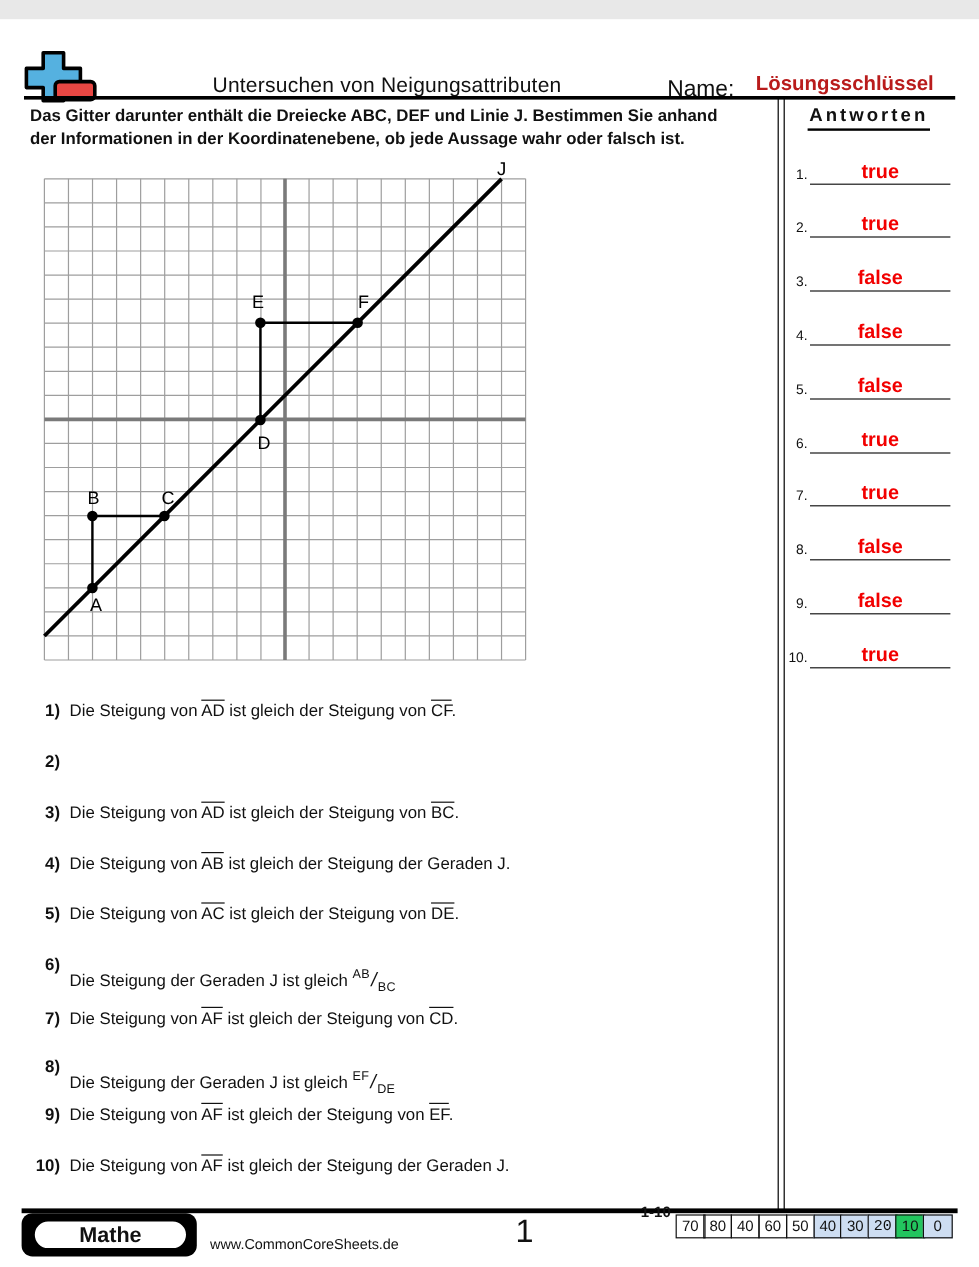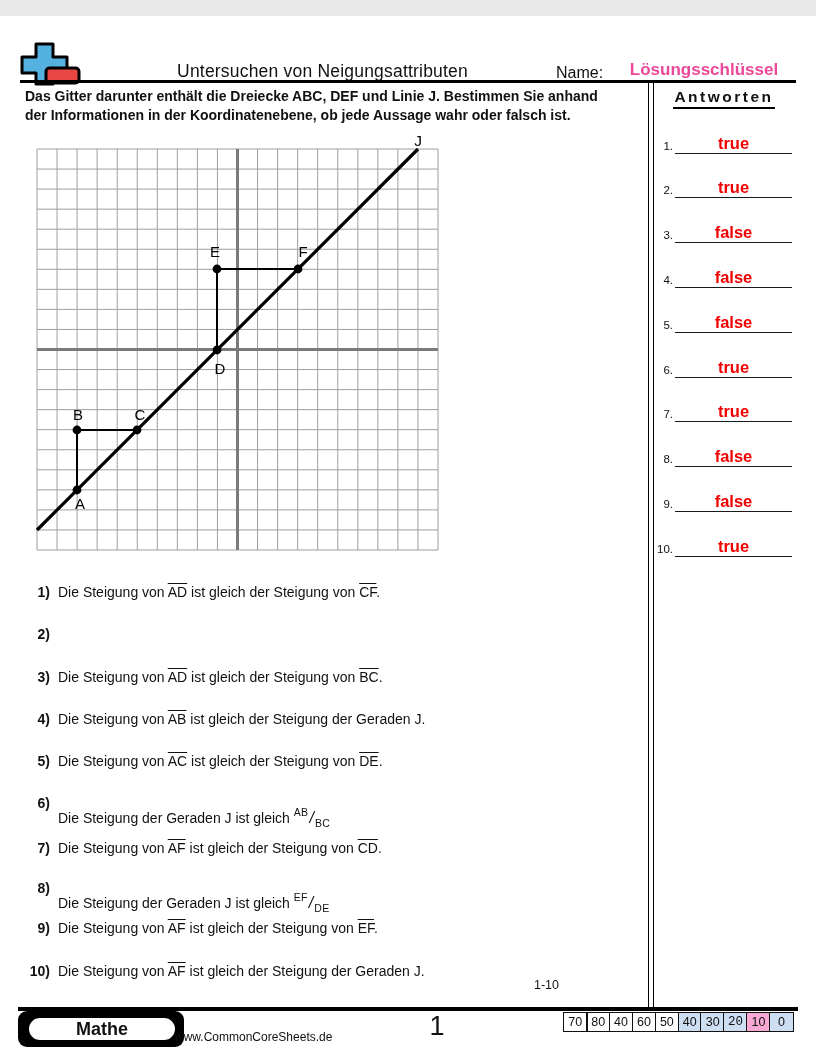--- a/index.html
+++ b/index.html
@@ -4,21 +4,21 @@
 <style>
   html,body{margin:0;padding:0;background:#e8e8e8;}
   .page{
     position:relative;width:816px;height:1056px;margin:16px auto;background:#ffffff;
     font-family:"Liberation Sans", sans-serif;color:#111;overflow:hidden;
   }
   
   .logo-svg{position:absolute;left:0;top:0;}
   .title{position:absolute;left:0;top:45px;width:645px;text-align:center;
          font-size:17.5px;letter-spacing:.2px;}
-  .name-label{position:absolute;left:556px;top:48px;font-size:16px;}
+  .name-label{position:absolute;left:556px;top:48px;font-size:19px;}
   .solution-key{position:absolute;left:616px;top:44px;width:176px;text-align:center;
          font-size:17px;font-weight:bold;}
   .header-rule{position:absolute;left:20px;top:64px;width:776px;height:3px;background:#000;}
   
   .instr{position:absolute;left:25px;top:71px;width:625px;font-weight:bold;
          font-size:14px;line-height:18.5px;white-space:nowrap;}
   
   .col-sep{position:absolute;left:648px;top:64px;height:928px;width:3.5px;
          border-left:1.8px solid #000;border-right:1.8px solid #000;box-sizing:content-box;}
   .answers-title{position:absolute;left:656px;top:72px;width:136px;text-align:center;}
@@ -35,45 +35,45 @@
   .q-text{margin-left:8px;white-space:nowrap;}
   .q-row.raised .q-text{margin-top:9px;}
   .ol{text-decoration:overline;text-align:right;}
   .frac-top{font-size:10.5px;vertical-align:7px;letter-spacing:.3px;}
   .frac-slash{font-size:16px;font-style:italic;padding:0 1px;}
   .frac-bot{font-size:10.5px;vertical-align:-4px;letter-spacing:.3px;}
   
   .fig-svg{position:absolute;left:0;top:0;}
   
   .footer-rule{position:absolute;left:18px;top:991px;width:780px;height:4px;background:#000;}
-  .subject-badge{position:absolute;left:18px;top:995px;width:166px;height:36px;
+  .subject-badge{position:absolute;left:18px;top:995px;width:146px;height:36px;
          background:#000;border-radius:9px;}
   .subject-pill{position:absolute;left:9px;top:5px;right:7px;bottom:5px;background:#fff;
          border:2px solid #000;border-radius:14px;display:flex;align-items:center;justify-content:center;
          font-weight:bold;font-size:18px;}
   .website{position:absolute;left:175px;top:1014px;font-size:12px;}
   .page-number{position:absolute;left:417px;top:995px;width:40px;text-align:center;font-size:27px;}
-  .range-label{position:absolute;left:521px;top:962px;width:38px;text-align:right;font-size:12.5px;}
+  .range-label{position:absolute;left:521px;top:987px;width:38px;text-align:right;font-size:12.5px;font-weight:bold;}
   .score-table{position:absolute;left:563px;top:996px;display:flex;}
   .score-cell{width:24.5px;height:20px;box-sizing:border-box;border:1.6px solid #111;
          margin-left:-1.6px;display:flex;align-items:center;justify-content:center;font-size:12.5px;}
   .score-cell:first-child{margin-left:0;}
 </style>
 </head>
 <body>
 
 <div class="page">
 
   <svg class="logo-svg" width="100" height="80" viewBox="0 0 100 80" aria-hidden="true">
     <path id="logo-plus" d="M36 28 h17 v13 h14 v16 h-14 v11 h-17 v-11 H22 V41 h14 Z" stroke="#000" stroke-width="3" stroke-linejoin="round" fill="#55b1e0"></path>
     <rect id="logo-minus" x="46" y="52" width="33" height="15" rx="3.5" stroke="#000" stroke-width="3" fill="#e84743"></rect>
   </svg>
   <div class="title">Untersuchen von Neigungsattributen</div>
   <div class="name-label">Name:</div>
-  <div class="solution-key" id="solution-key" style="color: #ec4899;">Lösungsschlüssel</div>
+  <div class="solution-key" id="solution-key" style="color: #b91c1c;">Lösungsschlüssel</div>
   <div class="header-rule"></div>
 
   <div class="instr">
     <div>Das Gitter darunter enthält die Dreiecke ABC, DEF und Linie J. Bestimmen Sie anhand</div>
     <div>der Informationen in der Koordinatenebene, ob jede Aussage wahr oder falsch ist.</div>
   </div>
 
   <svg class="fig-svg" id="fig" width="470" height="550" viewBox="0 0 470 550">
       <line x1="37" y1="133" x2="37" y2="534" stroke="#9e9e9e" stroke-width="1"></line>
       <line x1="57.05" y1="133" x2="57.05" y2="534" stroke="#9e9e9e" stroke-width="1"></line>
@@ -247,17 +247,17 @@
   <div class="range-label">1-10</div>
   <div class="score-table" id="score-table">
       <div class="score-cell">70</div>
       <div class="score-cell">80</div>
       <div class="score-cell">40</div>
       <div class="score-cell">60</div>
       <div class="score-cell">50</div>
       <div class="score-cell" style="background: rgb(205, 221, 242);">40</div>
       <div class="score-cell" style="background: rgb(205, 221, 242);">30</div>
       <div class="score-cell" style="background: rgb(205, 221, 242); font-family: Liberation Mono, monospace;">20</div>
-      <div class="score-cell" style="background: #f9a8d4;">10</div>
+      <div class="score-cell" style="background: #22c55e;">10</div>
       <div class="score-cell" style="background: rgb(205, 221, 242);">0</div>
     </div>
 
 </div>
 
 </body></html>

